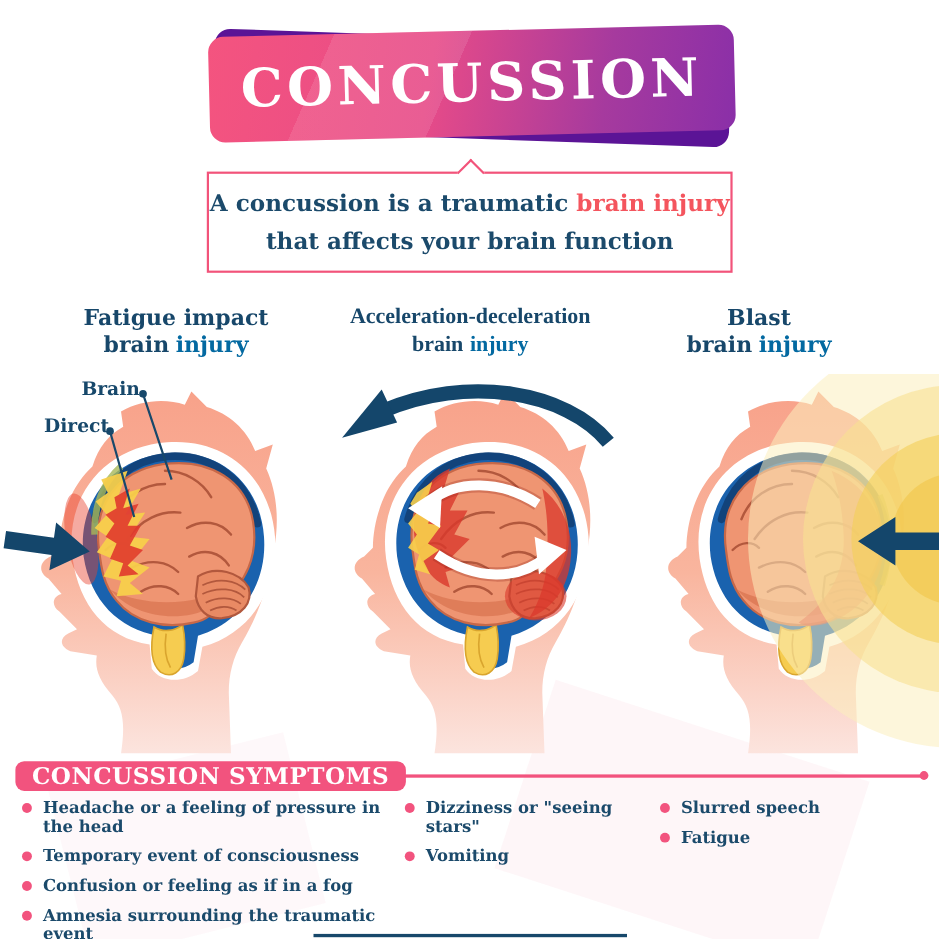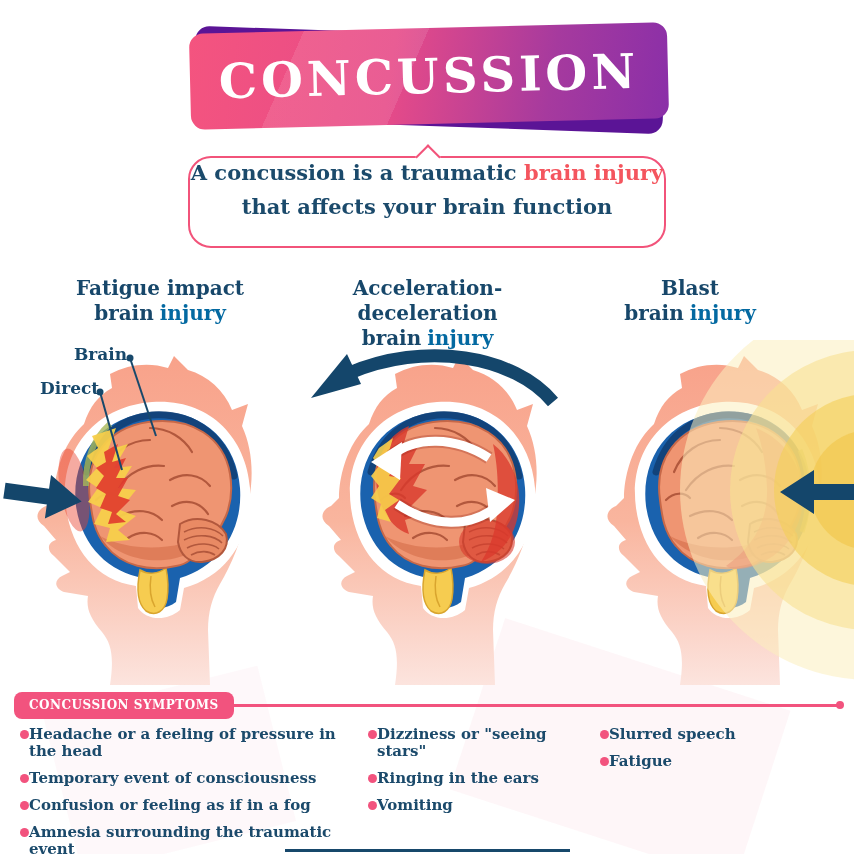--- a/index.html
+++ b/index.html
@@ -25,60 +25,60 @@
     overflow:hidden;
   }
   .banner-front::after{content:"";position:absolute;inset:0;background:linear-gradient(115deg,transparent 22%,rgba(255,255,255,0.10) 22%,rgba(255,255,255,0.10) 46%,transparent 46%);}
   .banner-title{
     color:#ffffff;font-size:48px;font-weight:bold;letter-spacing:4px;line-height:96px;margin:0;z-index:2;
   }
 
   
   .def-box{
     position:absolute;left:188px;top:156px;width:474px;height:88px;
-    border:2.5px solid #f2537a;border-radius:23px;background:#ffffff;
-    display:flex;flex-direction:column;align-items:center;gap:4px;
+    border:2.5px solid #f2537a;border-radius:0;background:#ffffff;
+    display:flex;flex-direction:column;align-items:center;justify-content:center;gap:4px;
   }
   .def-caret{
     position:absolute;left:50%;top:-10px;width:16px;height:16px;margin-left:-8px;
     background:#ffffff;transform:rotate(45deg);
     border-left:2.5px solid #f2537a;border-top:2.5px solid #f2537a;
   }
   .def-line{font-size:21px;font-weight:bold;color:#1b4a6b;line-height:30px;white-space:nowrap;}
   .coral{color:#f4555e;}
 
   
   .type-head{position:absolute;top:276px;text-align:center;color:#17476a;font-weight:bold;font-size:20px;line-height:25px;}
   .type-head .sub{display:flex;justify-content:center;gap:6px;}
   .th-1{left:15px;width:290px;}
-  .th-2{left:285px;width:285px;}
+  .th-2{left:285px;width:285px;font-family:Liberation Serif, serif;}
   .th-3{left:560px;width:260px;text-align:center;}
   .red{color:#0369a1;}
 
   
   .figure-row{position:absolute;left:0;top:340px;width:854px;height:345px;display:flex;}
   .panel{position:relative;height:345px;}
   .p1{width:285px;} .p2{width:285px;} .p3{width:284px;}
   .panel svg{display:block;}
   .anat-label{position:absolute;font-size:17px;font-weight:bold;color:#17486b;}
   .lbl-brain{left:74px;top:4px;}
   .lbl-skull{left:40px;top:38px;}
 
   
   .sym-line{position:absolute;left:220px;top:704px;width:620px;height:2.5px;background:#f2537e;}
   .sym-line::after{content:"";position:absolute;right:-4px;top:-3px;width:8px;height:8px;border-radius:50%;background:#f2537e;}
   .sym-badge{
     position:absolute;left:14px;top:692px;height:27px;padding:0 15px;background:#f2537e;border-radius:8px;
-    color:#ffffff;font-weight:bold;font-size:12px;letter-spacing:0.5px;line-height:27px;z-index:3;
+    color:#ffffff;font-weight:bold;font-size:21px;letter-spacing:0.5px;line-height:27px;z-index:3;
   }
   .sym-grid{
     position:absolute;left:0;top:726px;width:854px;
     display:grid;grid-template-columns:348px 232px 254px;padding-left:20px;
   }
-  .sym-item{display:flex;align-items:flex-start;gap:0;margin-bottom:10px;color:#1b4a6b;font-weight:bold;font-size:15px;line-height:17px;}
+  .sym-item{display:flex;align-items:flex-start;gap:10px;margin-bottom:10px;color:#1b4a6b;font-weight:bold;font-size:15px;line-height:17px;}
   .dot{width:9px;height:9px;border-radius:50%;background:#f2537e;flex:none;margin-top:4px;}
 
   .footer-line{position:absolute;left:285px;top:849px;width:285px;height:3px;background:#17486b;}
 </style>
 </head>
 <body>
 
 <svg width="0" height="0" style="position:absolute" aria-hidden="true">
   <defs>
     <linearGradient id="skinGrad" x1="0" y1="0" x2="0" y2="1">
@@ -228,24 +228,20 @@
         <span>Amnesia surrounding the traumatic event</span>
       </div>
   </div>
   <div class="sym-col">
     <div class="sym-item">
         <span class="dot"></span>
         <span>Dizziness or "seeing stars"</span>
       </div>
     <div class="sym-item">
         <span class="dot"></span>
-        <span>Ringing in the ears</span>
-      </div>
-    <div class="sym-item">
-        <span class="dot"></span>
         <span>Vomiting</span>
       </div>
   </div>
   <div class="sym-col">
     <div class="sym-item">
         <span class="dot"></span>
         <span>Slurred speech</span>
       </div>
     <div class="sym-item">
         <span class="dot"></span>

